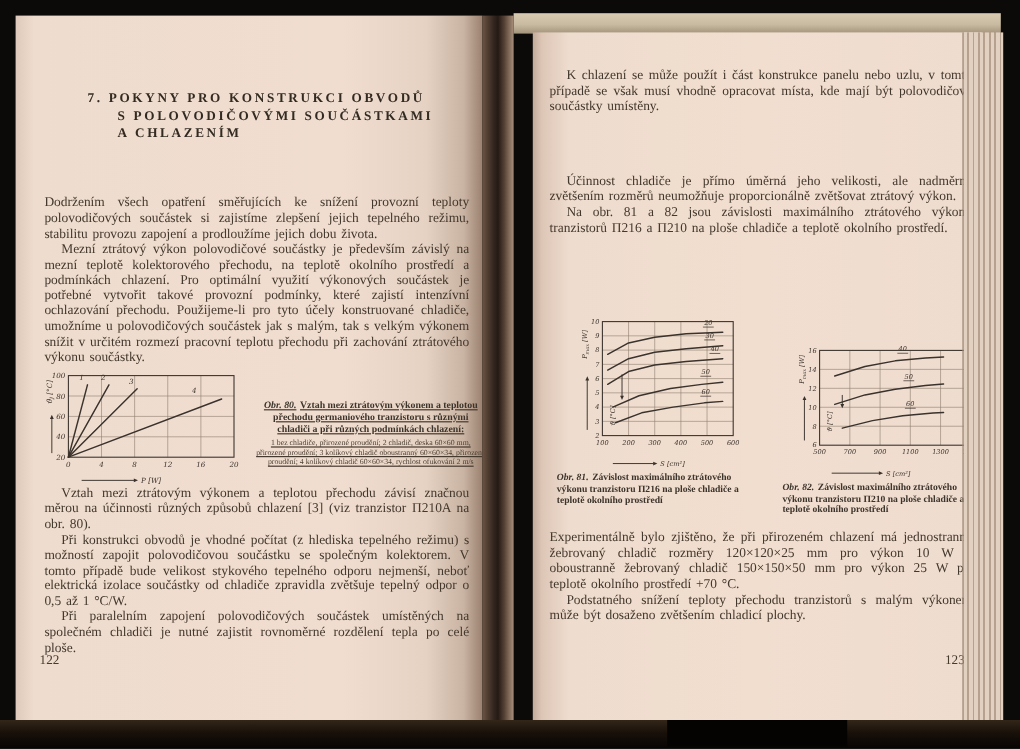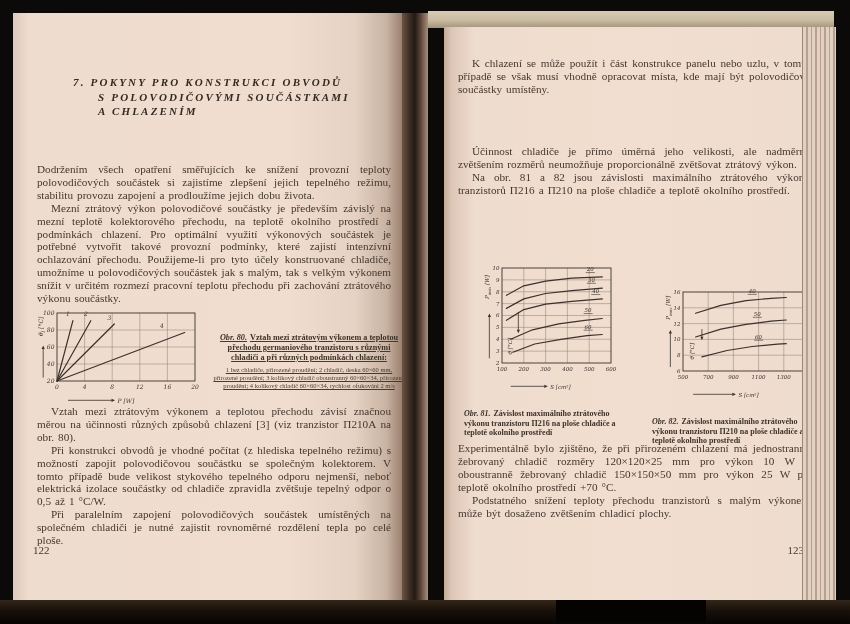--- a/index.html
+++ b/index.html
@@ -20,32 +20,32 @@
   .cover-bottom{position:absolute;left:0;top:600px;width:850px;height:24px;
     background:linear-gradient(180deg,#332619 0%,#18100a 45%,#060403 100%);}
   .cover-spine-shadow{position:absolute;left:556px;top:600px;width:150px;height:22px;background:#050302;}
   
   .lp-col{position:absolute;left:24px;width:354px;}
   .rp-col{position:absolute;left:14px;width:352px;}
   .para{margin:0;text-align:justify;text-indent:14px;font-size:11.2px;line-height:12.9px;
         word-spacing:1.2px;color:#43382d;}
   .para.noind{text-indent:0;}
   .lp-heading{position:absolute;left:60px;top:62px;font-weight:bold;font-size:11px;line-height:14.5px;
-        letter-spacing:2.2px;color:#332b22;font-style:italic;}
+        letter-spacing:2.2px;color:#332b22;}
   .hind{margin-left:25px;}
   .rp-heading{position:absolute;left:10px;top:82px;width:356px;text-align:center;font-weight:bold;
         font-size:9.6px;line-height:13.5px;letter-spacing:1.5px;color:#332b22;}
   .lp-fig{position:absolute;left:18px;top:294px;display:flex;gap:10px;align-items:flex-start;text-decoration:underline;}
   .fig80cap{width:192px;margin-top:26px;text-align:center;}
   .cap{font-size:8.2px;line-height:9.8px;font-weight:600;color:#3c332a;}
   .capl{font-style:italic;margin-right:3px;}
   .legend{margin-top:4px;font-size:6.5px;line-height:7.8px;color:#4a3f33;}
   .rp-figs{position:absolute;left:20px;top:236px;display:flex;gap:18px;align-items:flex-start;}
   .figcol{width:170px;display:flex;flex-direction:column;align-items:center;}
-  .figcol .cap{font-size:8px;line-height:9.6px;margin-top:18px;}
+  .figcol .cap{font-size:8px;line-height:9.6px;margin-top:2px;}
   .figcol.f82{margin-top:24px;}
   .pageno{position:absolute;font-size:11px;color:#46392e;}
   .pn-left{left:20px;top:531px;}
   .pn-right{right:14px;top:517px;text-align:right;}
   svg{display:block;}
 </style>
 </head>
 <body>
 
 <div class="stage">

